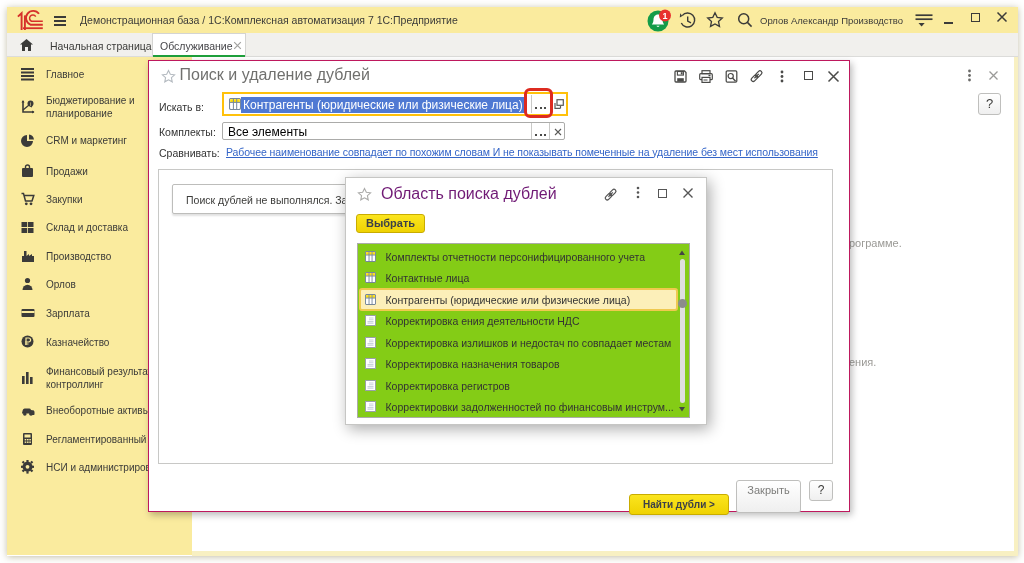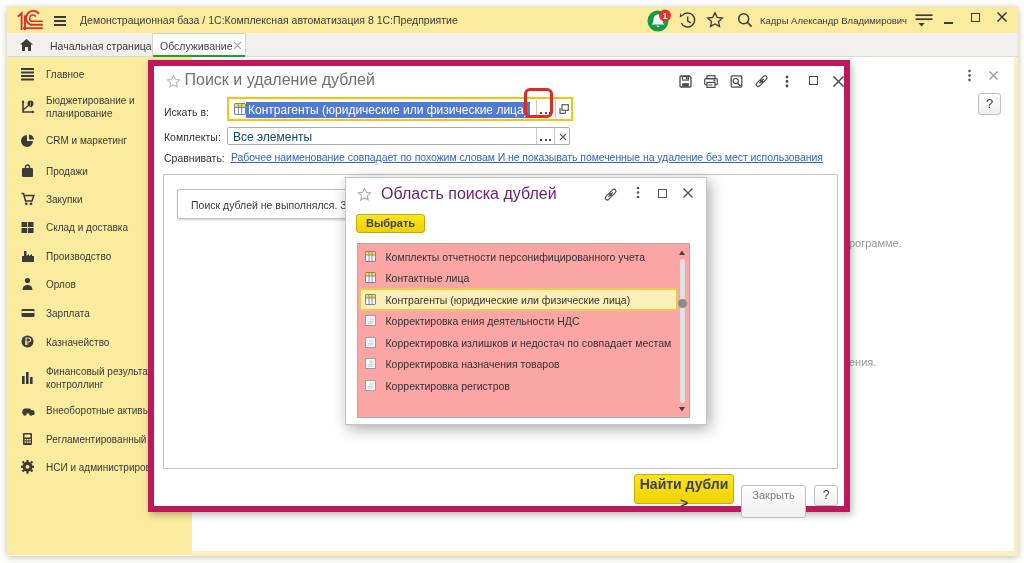--- a/index.html
+++ b/index.html
@@ -17,21 +17,21 @@
 #rightframe{left:1014px;top:57px;width:4px;height:494px;background:#F8F0C2}
 
 .tbtxt{top:14px;font-size:10.5px;color:#3B3B39;white-space:nowrap}
 
 #tab-active{left:152px;top:33px;width:94px;height:24px;background:#fff;border:1px solid #D4D4D2;border-bottom:none;z-index:1}
 #tab-green{left:153px;top:55px;width:92px;height:2px;background:#1EA03C;z-index:2}
 
 .mi{position:absolute;left:46px;font-size:10px;color:#3B3B39;white-space:nowrap;line-height:13px}
 .mico{position:absolute;left:21px;width:14px;height:14px}
 
-#form{left:148px;top:60px;width:702px;height:452px;background:#fff;border:6px solid #be185d;box-shadow:2px 3px 7px rgba(0,0,0,.28);z-index:5}
+#form{left:148px;top:60px;width:702px;height:452px;background:#fff;border:1px solid #be185d;box-shadow:2px 3px 7px rgba(0,0,0,.28);z-index:5}
 #modal{left:345px;top:177px;width:362px;height:248px;background:#fff;border:1px solid #C6C6C4;box-shadow:3px 4px 14px rgba(0,0,0,.33);z-index:10}
 .lbl{font-size:10.5px;color:#333;white-space:nowrap}
 .btn-yel{background:linear-gradient(#FBE51F,#EFD202);border:1px solid #C9AC00;border-radius:3px;color:#3C4048;font-weight:bold;text-align:center}
 .btn-gray{background:linear-gradient(#FFFFFF,#EFEFEF);border:1px solid #BFBFBD;border-radius:3px;color:#7D7D7B;text-align:center}
 .link{color:#3465C8;text-decoration:underline;white-space:nowrap}
 
 .lrow{position:absolute;left:0;width:100%;height:22px}
 .ltxt{position:absolute;left:27.5px;top:5px;font-size:10.5px;color:#333;white-space:nowrap}
 </style>
 </head>
@@ -51,21 +51,21 @@
  <path d="M22 4.8 A7.2 7.2 0 1 0 13.4 15.7 L25.8 15.7" stroke="#D6312B" stroke-width="1.9" fill="none"></path>
  <path d="M18.7 7.6 A3.3 3.3 0 1 0 14.5 12.3 L25.8 12.3" stroke="#D6312B" stroke-width="1.5" fill="none"></path>
  <path d="M6 19.2 L25.8 19.2" stroke="#D6312B" stroke-width="1.8" fill="none"></path>
 </svg>
 </div>
 <div class="abs" style="left:54px;top:16px;width:12px;height:10px;z-index:3">
  <div style="height:1.6px;background:#3B3B39;margin-bottom:2.4px"></div>
  <div style="height:1.6px;background:#3B3B39;margin-bottom:2.4px"></div>
  <div style="height:1.6px;background:#3B3B39"></div>
 </div>
-<div class="abs tbtxt" style="left:80px;z-index:3">Демонстрационная база / 1С:Комплексная автоматизация 8 1С:Предприятие</div>
+<div class="abs tbtxt" style="left:80px;z-index:3">Демонстрационная база / 1С:Комплексная автоматизация 7 1С:Предприятие</div>
 
 <div class="abs" style="left:647px;top:9px;width:26px;height:24px;z-index:3">
 <svg width="26" height="24" viewBox="0 0 26 24">
  <circle cx="11" cy="12" r="10.5" fill="#149C49"></circle>
  <path d="M11 5.5 C8 5.5 6.6 8 6.5 10.5 C6.4 13.5 5.5 14.6 4.8 15.4 L17.2 15.4 C16.5 14.6 15.6 13.5 15.5 10.5 C15.4 8 14 5.5 11 5.5 Z" fill="#fff"></path>
  <path d="M9.4 16.8 a1.7 1.7 0 0 0 3.2 0 Z" fill="#fff"></path>
  <circle cx="18" cy="6.5" r="6" fill="#E8312E"></circle>
  <text x="18" y="9.7" font-size="9" fill="#fff" text-anchor="middle" font-family="Liberation Sans" font-weight="bold">1</text>
 </svg>
 </div>
@@ -83,21 +83,21 @@
  <path d="M9 1.8 L11.2 6.4 L16.3 7 L12.5 10.4 L13.5 15.4 L9 12.9 L4.5 15.4 L5.5 10.4 L1.7 7 L6.8 6.4 Z" stroke="#3B3B39" stroke-width="1.3" fill="none"></path>
 </svg>
 </div>
 
 <div class="abs" style="left:737px;top:12px;width:16px;height:16px;z-index:3">
 <svg width="16" height="16" viewBox="0 0 16 16">
  <circle cx="6.7" cy="6.7" r="5" stroke="#3B3B39" stroke-width="1.5" fill="none"></circle>
  <path d="M10.4 10.4 L14.6 14.6" stroke="#3B3B39" stroke-width="1.5"></path>
 </svg>
 </div>
-<div class="abs tbtxt" style="left:760px;top:15px;font-size:9.5px;z-index:3">Кадры Александр Владимирович</div>
+<div class="abs tbtxt" style="left:760px;top:15px;font-size:9.5px;z-index:3">Орлов Александр Производство</div>
 
 <div class="abs" style="left:915px;top:14px;width:18px;height:13px;z-index:3">
 <svg width="18" height="13" viewBox="0 0 18 13">
  <path d="M0.5 1.2 L17.5 1.2" stroke="#3B3B39" stroke-width="1.7"></path>
  <path d="M0.5 5.2 L17.5 5.2" stroke="#3B3B39" stroke-width="1.7"></path>
  <path d="M3.5 8.9 L9.7 8.9 L6.6 12.6 Z" fill="#3B3B39"></path>
 </svg>
 </div>
 <div class="abs" style="left:944px;top:22px;width:9px;height:2px;background:#3B3B39;z-index:3"></div>
 <div class="abs" style="left:971px;top:13px;width:9px;height:9px;border:1.5px solid #3B3B39;z-index:3"></div>
@@ -349,21 +349,21 @@
    <div class="abs" style="left:330px;top:5px;width:10px;height:10px">
     <svg width="10" height="10" viewBox="0 0 10 10">
      <rect x="3" y="0.7" width="6.3" height="5.6" fill="#fff" stroke="#5A5A58" stroke-width="1.2"></rect>
      <path d="M1 4 L1 9.3 L6.5 9.3 M6.5 9.3 L6.5 7" stroke="#5A5A58" stroke-width="1.2" fill="none"></path>
     </svg>
    </div>
  </div>
 
  <div class="abs lbl" style="left:10px;top:65px">Комплекты:</div>
  <div class="abs" style="left:73px;top:61px;width:343px;height:18px;border:1px solid #ABABA9;border-radius:2px;background:#fff">
-   <div class="abs" style="left:5px;top:1.5px;font-size:12px;color:#0c4a6e">Все элементы</div>
+   <div class="abs" style="left:5px;top:1.5px;font-size:12px;color:#000000">Все элементы</div>
    <div class="abs" style="left:308px;top:0;width:1px;height:16px;background:#C9C9C7"></div>
    <span style="position:absolute;left:312px;top:10.5px;width:13px;height:2px">
         <i style="position:absolute;left:0;width:2px;height:2px;background:#4A4A48"></i>
         <i style="position:absolute;left:4.5px;width:2px;height:2px;background:#4A4A48"></i>
         <i style="position:absolute;left:9px;width:2px;height:2px;background:#4A4A48"></i>
       </span>
    <div class="abs" style="left:326px;top:0;width:1px;height:16px;background:#C9C9C7"></div>
    <div class="abs" style="left:331px;top:5px;width:8px;height:8px">
     <svg width="8" height="8" viewBox="0 0 8 8">
           <path d="M1 1 L7 7 M7 1 L1 7" stroke="#5A5A58" stroke-width="1.1"></path>
@@ -373,21 +373,21 @@
 
  <div class="abs lbl" style="left:10px;top:86px">Сравнивать:</div>
  <div class="abs link" style="left:77px;top:84.5px;font-size:10.5px;letter-spacing:-0.07px">Рабочее наименование совпадает по похожим словам И не показывать помеченные на удаление без мест использования</div>
 
  <div class="abs" style="left:9px;top:108px;width:675px;height:295px;border:1px solid #C8C8C6"></div>
 
  <div class="abs" style="left:23px;top:123px;width:330px;height:30px;background:#fff;border:1px solid #BDBDBB;border-radius:2px;box-shadow:0 2px 2px rgba(0,0,0,.12)">
   <div class="abs" style="left:13px;top:8.5px;font-size:10.5px;color:#3B3B39;white-space:nowrap">Поиск дублей не выполнялся. Задайте область поиска</div>
  </div>
 
- <div class="abs btn-yel" style="left:480px;top:408px;width:100px;height:30px;line-height:19px;font-size:14px">Найти дубли &gt;</div>
+ <div class="abs btn-yel" style="left:480px;top:433px;width:100px;height:21px;line-height:19px;font-size:10px">Найти дубли &gt;</div>
  <div class="abs btn-gray" style="left:587px;top:419px;width:65px;height:33px;line-height:19px;font-size:11px">Закрыть</div>
  <div class="abs btn-gray" style="left:660px;top:419px;width:24px;height:21px;line-height:19px;font-size:12px;color:#3B3B39">?</div>
 </div>
 
 <div class="abs" style="left:524px;top:88px;width:29px;height:29.5px;border:3px solid #DD2B20;border-radius:6px;z-index:12"></div>
 
 <div class="abs" id="modal">
  <div class="abs" style="left:11px;top:9px;width:15px;height:15px">
   <svg width="15" height="15" viewBox="0 0 18 18">
    <path d="M9 1.8 L11.2 6.4 L16.3 7 L12.5 10.4 L13.5 15.4 L9 12.9 L4.5 15.4 L5.5 10.4 L1.7 7 L6.8 6.4 Z" stroke="#ABABA9" stroke-width="1.3" fill="none"></path>
@@ -411,21 +411,21 @@
       </svg>
  </div>
  <div class="abs" style="left:312px;top:11px;width:9px;height:9px;border:1.4px solid #555"></div>
  <div class="abs" style="left:336px;top:9px;width:12px;height:12px">
   <svg width="12" height="12" viewBox="0 0 12 12">
         <path d="M1.5 1.5 L10.5 10.5 M10.5 1.5 L1.5 10.5" stroke="#555" stroke-width="1.4"></path>
       </svg>
  </div>
  <div class="abs btn-yel" style="left:10px;top:36px;width:69px;height:19px;line-height:17px;font-size:11px">Выбрать</div>
 
- <div class="abs" style="left:11px;top:65px;width:333px;height:175px;border:1px solid #ABABA9;background:#fca5a5" id="list">
+ <div class="abs" style="left:11px;top:65px;width:333px;height:175px;border:1px solid #ABABA9;background:#84cc16" id="list">
       <div class="lrow" style="top:1.5px">
         <div class="abs" style="left:7px;top:5px;width:11px;height:11px">
           <svg width="11" height="11" viewBox="0 0 12 12">
             <rect x=".5" y=".5" width="11" height="11" rx="1.5" fill="#fff" stroke="#76879A" stroke-width="1.1"></rect>
             <rect x="1.2" y="1.2" width="3.1" height="3" fill="#FFDF07"></rect>
             <rect x="4.6" y="1.2" width="2.9" height="3" fill="#FFDF07"></rect>
             <rect x="7.8" y="1.2" width="3" height="3" fill="#FFDF07"></rect>
             <path d="M4.4 1 L4.4 11 M7.7 1 L7.7 11 M1 4.4 L11 4.4" stroke="#76879A" stroke-width="1"></path>
           </svg>
         </div>
@@ -485,20 +485,29 @@
       </div>
       <div class="lrow" style="top:130.5px">
         <div class="abs" style="left:7px;top:5px;width:11px;height:11px">
           <svg width="11" height="11" viewBox="0 0 11 11">
             <rect x=".5" y=".5" width="10" height="10" fill="#fff" stroke="#9AA0A8"></rect>
             <path d="M4 3 L8.5 3 M4 4.8 L8.5 4.8 M2.5 6.6 L8.5 6.6 M2.5 8.3 L8.5 8.3" stroke="#C9D2DB" stroke-width="1.1"></path>
           </svg>
         </div>
         <div class="ltxt">Корректировка регистров</div>
       </div>
+      <div class="lrow" style="top:152px">
+        <div class="abs" style="left:7px;top:5px;width:11px;height:11px">
+          <svg width="11" height="11" viewBox="0 0 11 11">
+            <rect x=".5" y=".5" width="10" height="10" fill="#fff" stroke="#9AA0A8"></rect>
+            <path d="M4 3 L8.5 3 M4 4.8 L8.5 4.8 M2.5 6.6 L8.5 6.6 M2.5 8.3 L8.5 8.3" stroke="#C9D2DB" stroke-width="1.1"></path>
+          </svg>
+        </div>
+        <div class="ltxt">Корректировки задолженностей по финансовым инструм...</div>
+      </div>
       <div class="abs" style="left:320px;top:6px;width:8px;height:6px">
         <svg width="8" height="6" viewBox="0 0 8 6">
           <path d="M4 0.5 L7 5 L1 5 Z" fill="#444"></path>
         </svg>
       </div>
       <div class="abs" style="left:321.5px;top:15px;width:5px;height:144px;background:#DFDFDF;border-radius:2.5px"></div>
       <div class="abs" style="left:319.5px;top:55px;width:9px;height:9px;background:#8C8C8C;border-radius:50%"></div>
       <div class="abs" style="left:320px;top:161.5px;width:8px;height:6px">
         <svg width="8" height="6" viewBox="0 0 8 6">
           <path d="M4 5.5 L7 1 L1 1 Z" fill="#444"></path>

